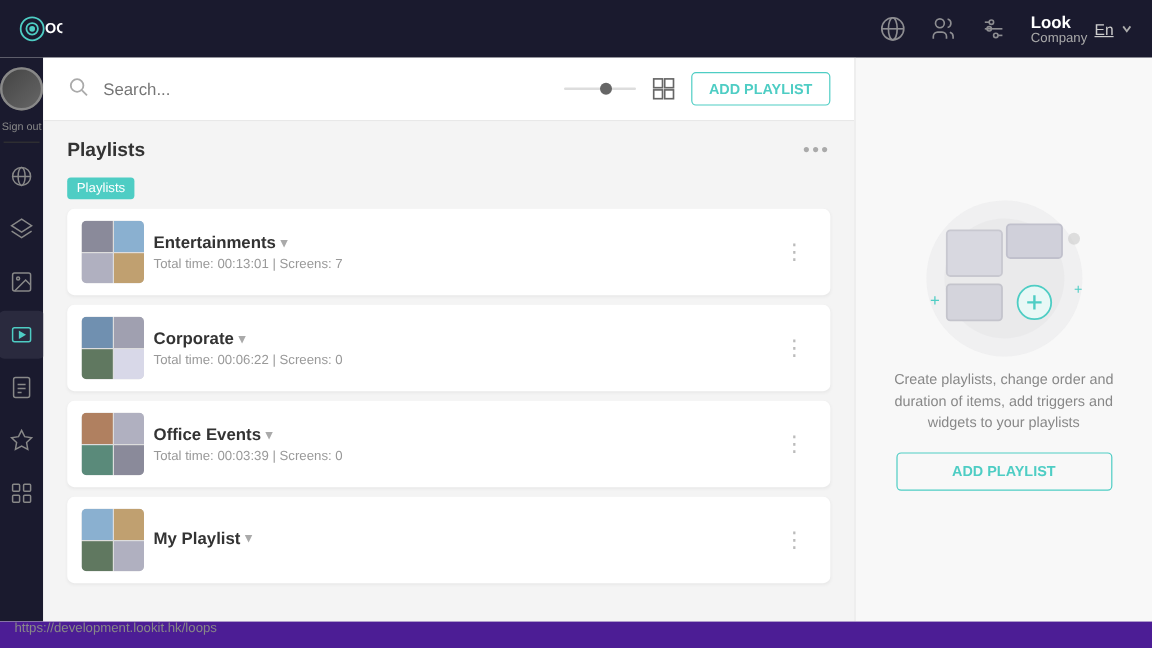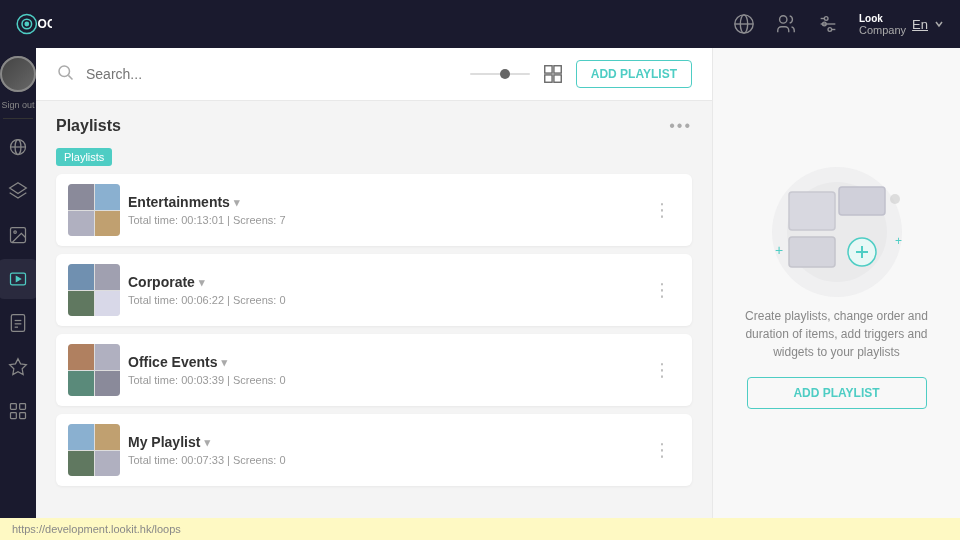--- a/index.html
+++ b/index.html
@@ -34,21 +34,21 @@
       width: 22px;
       height: 22px;
       opacity: 0.8;
     }
     .user-info {
       display: flex;
       align-items: center;
       gap: 6px;
       color: white;
     }
-    .user-name { font-size: 10px; font-weight: 600; color: white; }
+    .user-name { font-size: 14px; font-weight: 600; color: white; }
     .user-sub { font-size: 11px; color: #aaa; }
     .lang { font-size: 13px; color: #ccc; text-decoration: underline; }
 
     
     .main-layout {
       display: flex;
       flex: 1;
       overflow: hidden;
     }
 
@@ -324,23 +324,22 @@
     
     .illustration {
       position: relative;
       width: 180px;
       height: 150px;
     }
 
     
     .statusbar {
       height: 22px;
-      background: #fef9c3;
-      display: flex;
-      align-items: center;
+      background: #4c1d95;
+      display: flex;
       padding: 0 12px;
       flex-shrink: 0;
     }
     .statusbar-url {
       font-size: 11px;
       color: #888;
     }
   </style>
 </head>
 <body>
@@ -550,21 +549,20 @@
           <div class="thumb-cell sky"></div>
           <div class="thumb-cell warm"></div>
           <div class="thumb-cell forest"></div>
           <div class="thumb-cell medium"></div>
         </div>
         <div class="playlist-info">
           <div class="playlist-name">
             <span>My Playlist</span>
             <span class="playlist-name-chevron">▾</span>
           </div>
-          <div class="playlist-meta">Total time: 00:07:33  |  Screens: 0</div>
         </div>
         <div class="playlist-more">⋮</div>
       </div>
 
     </div>
   </div>
 
   <div class="right-panel">
 
     <div class="illustration">

